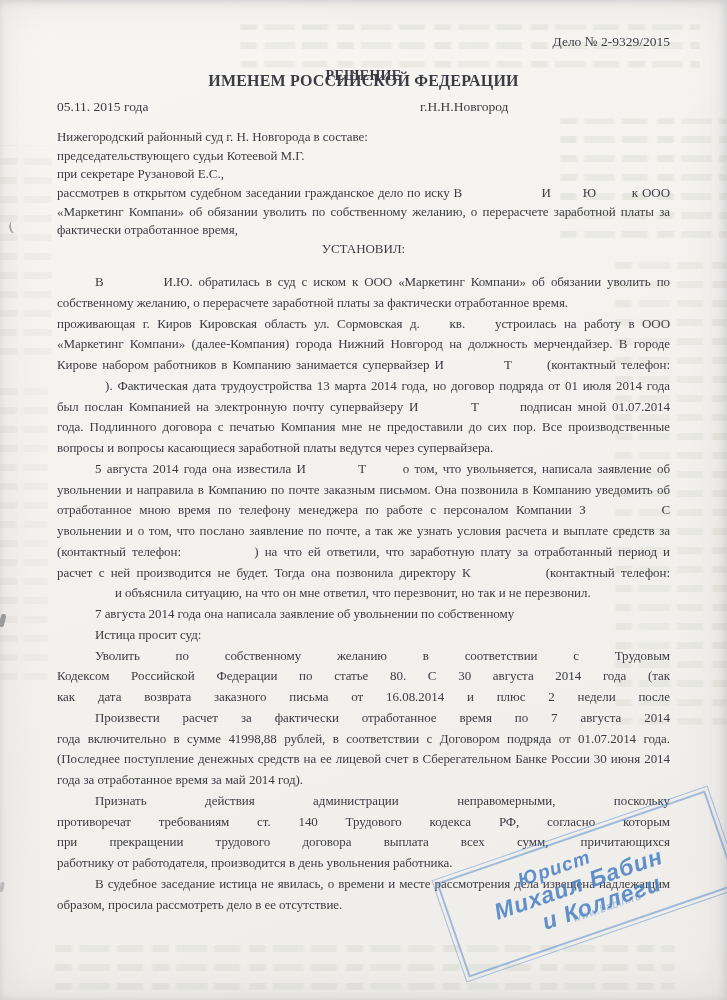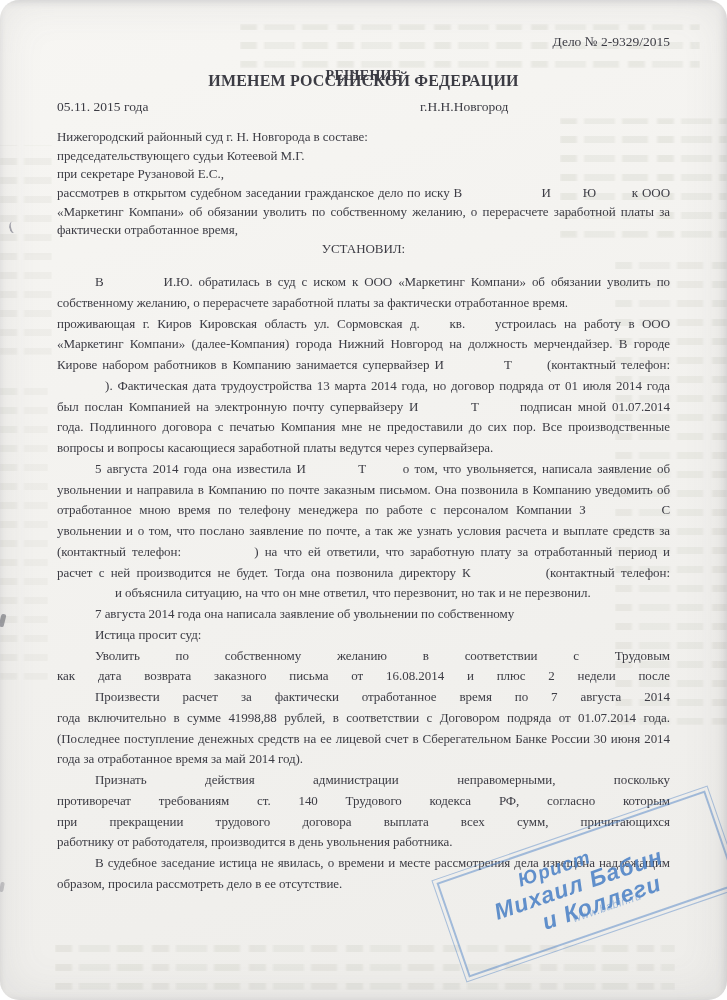--- a/index.html
+++ b/index.html
@@ -3,21 +3,20 @@
 <meta charset="utf-8">
 <style>
   html,body{margin:0;padding:0;}
   .page{
     position:relative;
     width:727px;height:1000px;
     background:linear-gradient(160deg,#f7f6f3 0%,#f2f1ee 55%,#eeedea 100%);
     font-family:"Liberation Serif","DejaVu Serif",serif;
     color:#3c3c44;
     overflow:hidden;
-    border-radius:19px;
   }
   .page::after{
     content:"";position:absolute;inset:0;pointer-events:none;
     box-shadow:inset 0 0 45px rgba(95,95,105,.12),
                inset -3px 0 9px rgba(120,120,132,.14),
                inset 0 3px 7px rgba(120,120,132,.10);
   }
   
   .case-number{position:absolute;top:34px;left:57px;width:613px;text-align:right;font-size:13.5px;}
   .doc-title{position:absolute;top:68px;left:57px;width:613px;text-align:center;font-size:14px;font-weight:700;letter-spacing:.3px;}
@@ -112,20 +111,21 @@
       <div class="tl j i">5 августа 2014 года она известила И&nbsp;&nbsp;&nbsp;&nbsp;&nbsp;&nbsp;&nbsp;&nbsp;&nbsp;&nbsp;Т&nbsp;&nbsp;&nbsp;&nbsp;&nbsp;&nbsp;&nbsp;о том, что увольняется, написала заявление об</div>
       <div class="tl j">увольнении и направила в Компанию по почте заказным письмом. Она позвонила в Компанию уведомить об</div>
       <div class="tl j">отработанное мною время по телефону менеджера по работе с персоналом Компании З&nbsp;&nbsp;&nbsp;&nbsp;&nbsp;&nbsp;&nbsp;&nbsp;&nbsp;&nbsp;С</div>
       <div class="tl j">увольнении и о том, что послано заявление по почте, а так же узнать условия расчета и выплате средств за</div>
       <div class="tl j">(контактный телефон:&nbsp;&nbsp;&nbsp;&nbsp;&nbsp;&nbsp;&nbsp;&nbsp;&nbsp;&nbsp;&nbsp;&nbsp;) на что ей ответили, что заработную плату за отработанный период и</div>
       <div class="tl j">расчет с ней производится не будет. Тогда она позвонила директору К&nbsp;&nbsp;&nbsp;&nbsp;&nbsp;&nbsp;&nbsp;&nbsp;&nbsp;&nbsp;&nbsp;&nbsp;(контактный телефон:</div>
       <div class="tl l d">и объяснила ситуацию, на что он мне ответил, что перезвонит, но так и не перезвонил.</div>
       <div class="tl l i">7 августа 2014 года она написала заявление об увольнении по собственному</div>
       <div class="tl l i">Истица просит суд:</div>
       <div class="tl j i">Уволить по собственному желанию в соответствии с Трудовым</div>
+      <div class="tl j">Кодексом Российской Федерации по статье 80. С 30 августа 2014 года (так</div>
       <div class="tl j">как дата возврата заказного письма от 16.08.2014 и плюс 2 недели после</div>
       <div class="tl j i">Произвести расчет за фактически отработанное время по 7 августа 2014</div>
       <div class="tl j">года включительно в сумме 41998,88 рублей, в соответствии с Договором подряда от 01.07.2014 года.</div>
       <div class="tl j">(Последнее поступление денежных средств на ее лицевой счет в Сберегательном Банке России 30 июня 2014</div>
       <div class="tl l">года за отработанное время за май 2014 год).</div>
       <div class="tl j i">Признать действия администрации неправомерными, поскольку</div>
       <div class="tl j">противоречат требованиям ст. 140 Трудового кодекса РФ, согласно которым</div>
       <div class="tl j">при прекращении трудового договора выплата всех сумм, причитающихся</div>
       <div class="tl l">работнику от работодателя, производится в день увольнения работника.</div>
       <div class="tl j i">В судебное заседание истица не явилась, о времени и месте рассмотрения дела извещена надлежащим</div>

